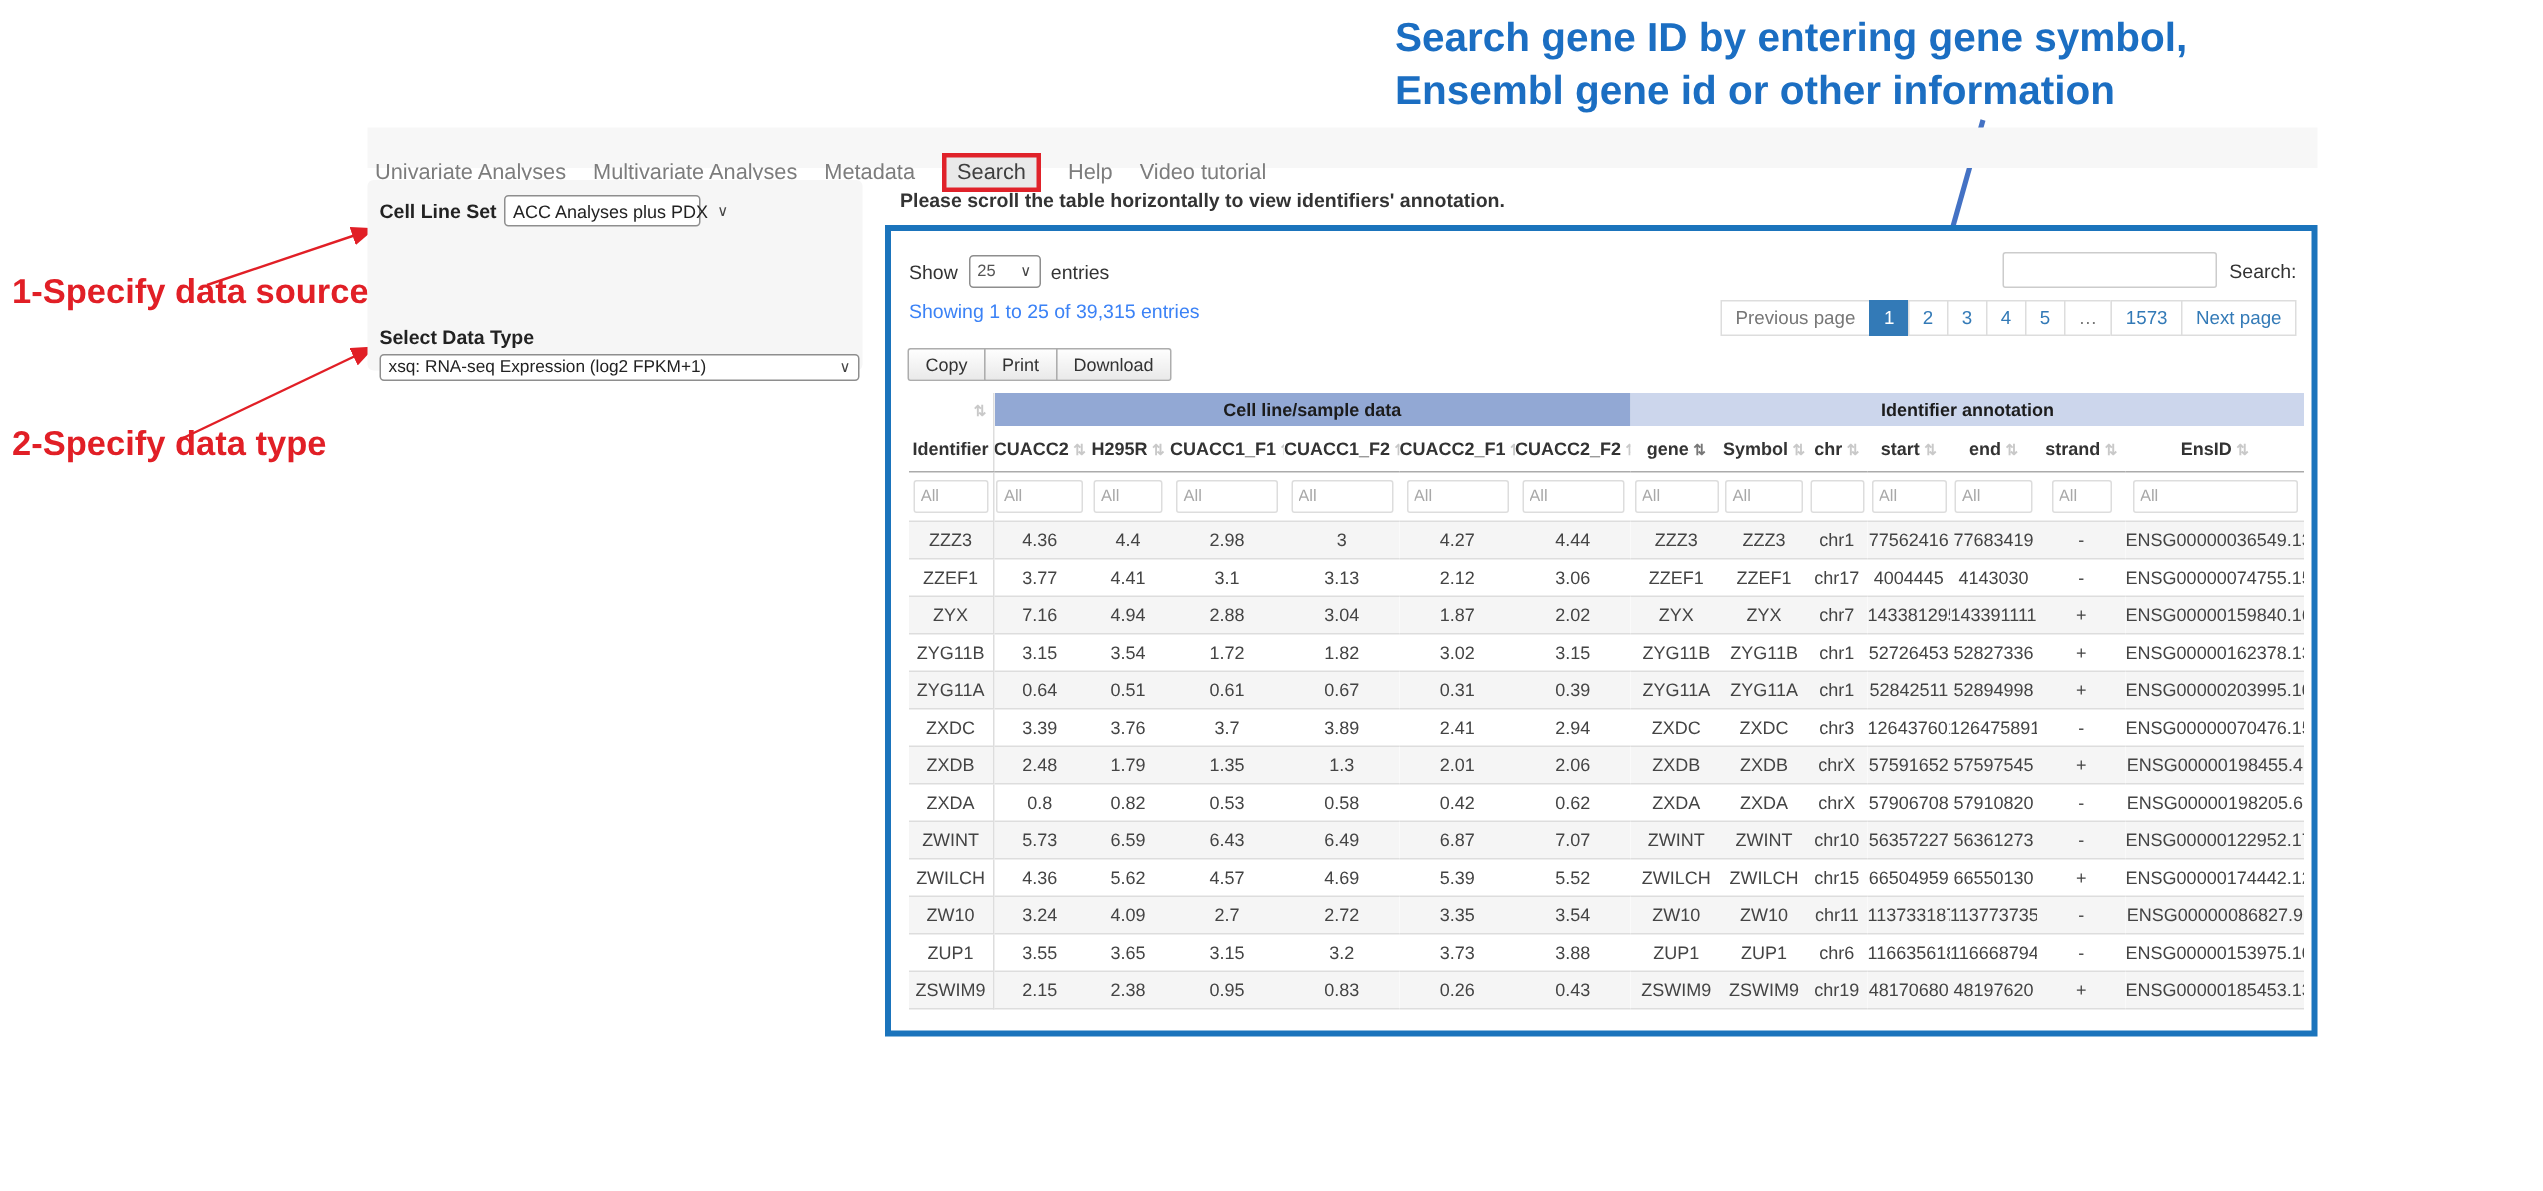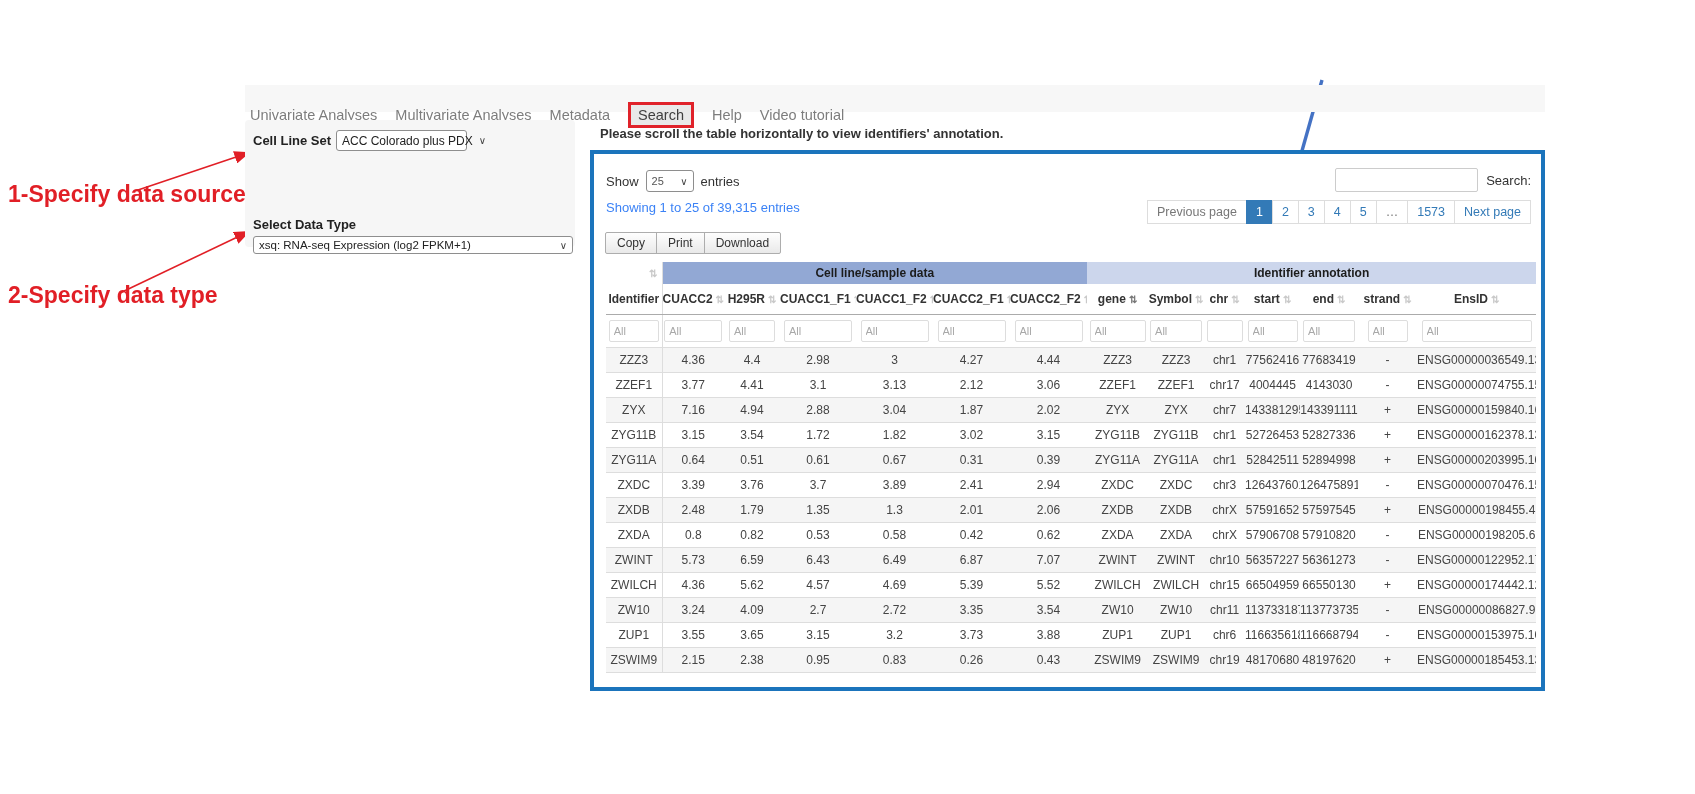--- a/index.html
+++ b/index.html
@@ -61,20 +61,24 @@
   .dt tbody tr.odd{background:#f5f5f5;}
   .dt td.c0,.dt th.c0{border-right:1px solid #ddd;}
   .sort{font-size:10px;color:#c9c9c9;margin-left:3px;}
   .sort.on{color:#777;}
 </style>
 </head>
 <body>
 
 <div class="canvas">
 
+  <div class="blue-note">
+    <div>Search gene ID by entering gene symbol,</div>
+    <div>Ensembl gene id or other information</div>
+  </div>
   <div class="red-note n1">1-Specify data source</div>
   <div class="red-note n2">2-Specify data type</div>
 
   <svg class="arrows">
     <defs>
       <marker id="ra" markerWidth="10" markerHeight="8" refX="8.5" refY="4" orient="auto">
         <path d="M0,0 L10,4 L0,8 z" fill="#e11f26"></path>
       </marker>
       <marker id="ba" markerWidth="7" markerHeight="6" refX="5.5" refY="3" orient="auto">
         <path d="M0,0 L7,3 L0,6 z" fill="#4472c4"></path>
@@ -91,21 +95,21 @@
       <div class="nav-item">Metadata</div>
       <div class="nav-item hl">Search</div>
       <div class="nav-item">Help</div>
       <div class="nav-item">Video tutorial</div>
     </div>
 
   <div class="panel">
     <div class="panel-row">
       <span class="plabel">Cell Line Set</span>
       <span class="select sel-cls">
-        <span>ACC Colorado plus PDX</span>
+        <span>ACC Analyses plus PDX</span>
         <span class="chev">∨</span>
       </span>
     </div>
     <div class="plabel2">Select Data Type</div>
     <div class="select sel-dt">
       <span>xsq: RNA-seq Expression (log2 FPKM+1)</span>
       <span class="chev">∨</span>
     </div>
   </div>
 

